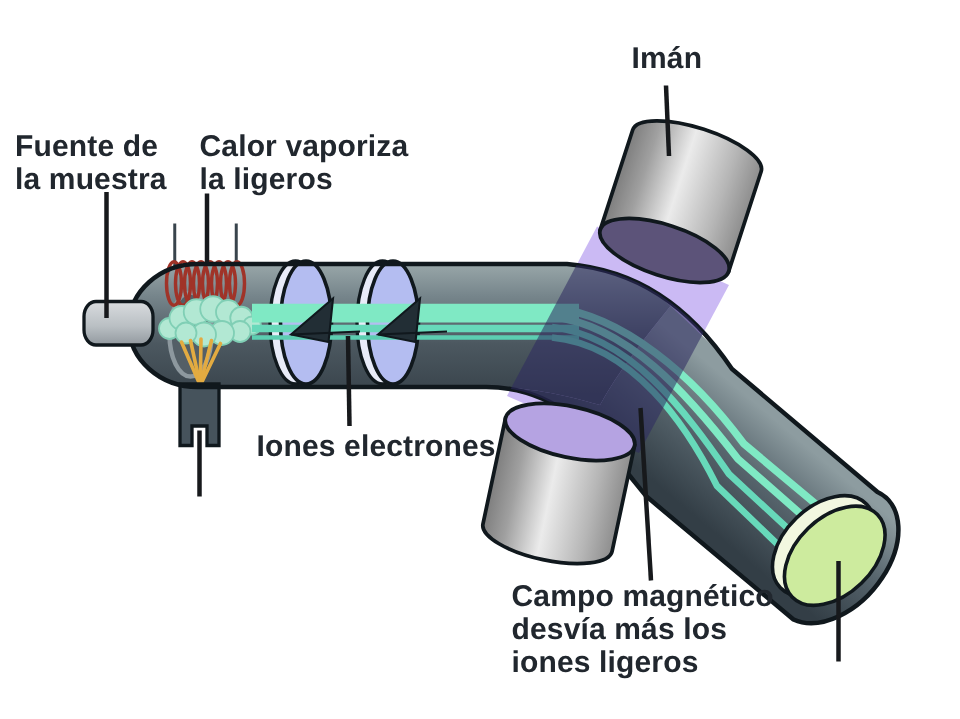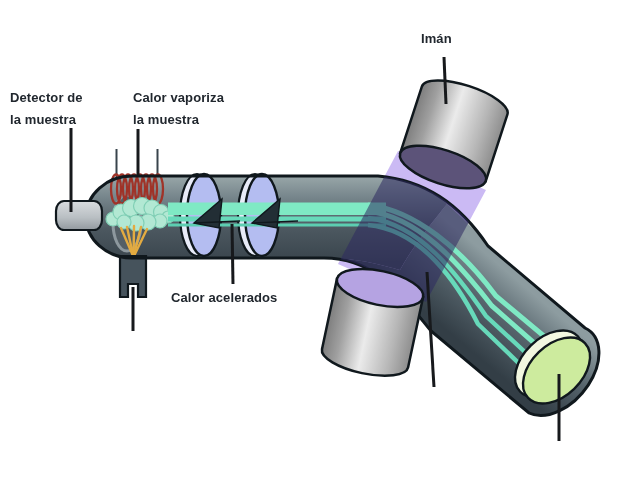--- a/index.html
+++ b/index.html
@@ -1,19 +1,19 @@
 <!DOCTYPE html>
 <html><head>
 <meta charset="utf-8">
 <style>
   html,body{margin:0;padding:0;background:#fff;}
   #stage{position:relative;width:640px;height:479px;background:#fff;overflow:hidden;
          font-family:"Liberation Sans",sans-serif;}
   #stage svg{position:absolute;left:0;top:0;}
-  .lbl{position:absolute;font-size:13px;line-height:22px;font-weight:700;
+  .lbl{position:absolute;font-size:20px;line-height:22px;font-weight:700;
        color:#21272e;white-space:pre-line;letter-spacing:0.1px;}
 </style>
 </head>
 <body>
 
 <div id="stage">
 
 <svg width="640" height="479" viewBox="0 0 640 479">
   <defs>
     <linearGradient id="gTubeH" gradientUnits="userSpaceOnUse" x1="0" y1="175" x2="0" y2="262">
@@ -144,19 +144,22 @@
     <line x1="71" y1="128" x2="71" y2="212"></line>
     <line x1="138" y1="129" x2="138" y2="175"></line>
     <line x1="232" y1="224" x2="233" y2="284"></line>
     <line x1="133" y1="287" x2="133" y2="331"></line>
     <line x1="427" y1="272" x2="434" y2="387"></line>
     <line x1="559" y1="374" x2="559" y2="441"></line>
   </g>
 </svg>
 
 <div class="lbl" style="left:421px;top:28px">Imán</div>
-<div class="lbl" style="left:10px;top:87px">Detector de
+<div class="lbl" style="left:10px;top:87px">Fuente de
 la muestra</div>
 <div class="lbl" style="left:133px;top:87px">Calor vaporiza
-la muestra</div>
-<div class="lbl" style="left:171px;top:287px">Calor acelerados</div>
+la ligeros</div>
+<div class="lbl" style="left:171px;top:287px">Iones electrones</div>
+<div class="lbl" style="left:341px;top:387px">Campo magnético
+desvía más los
+iones ligeros</div>
 
 </div>
 
 </body></html>

